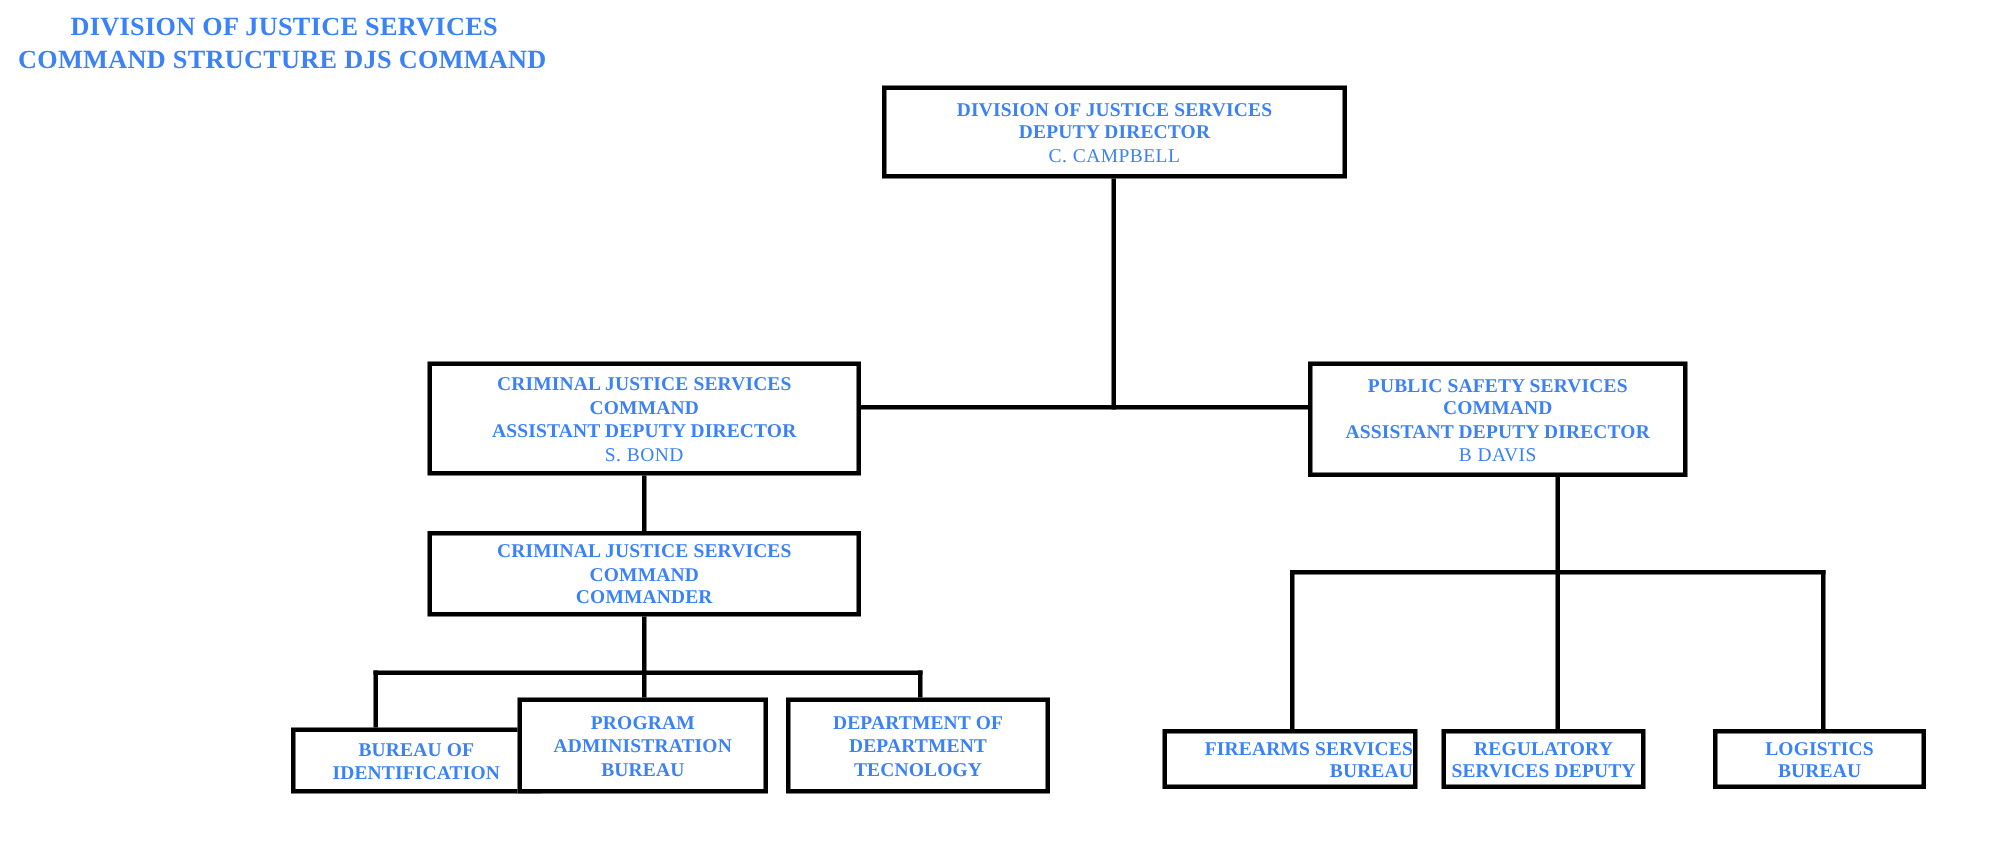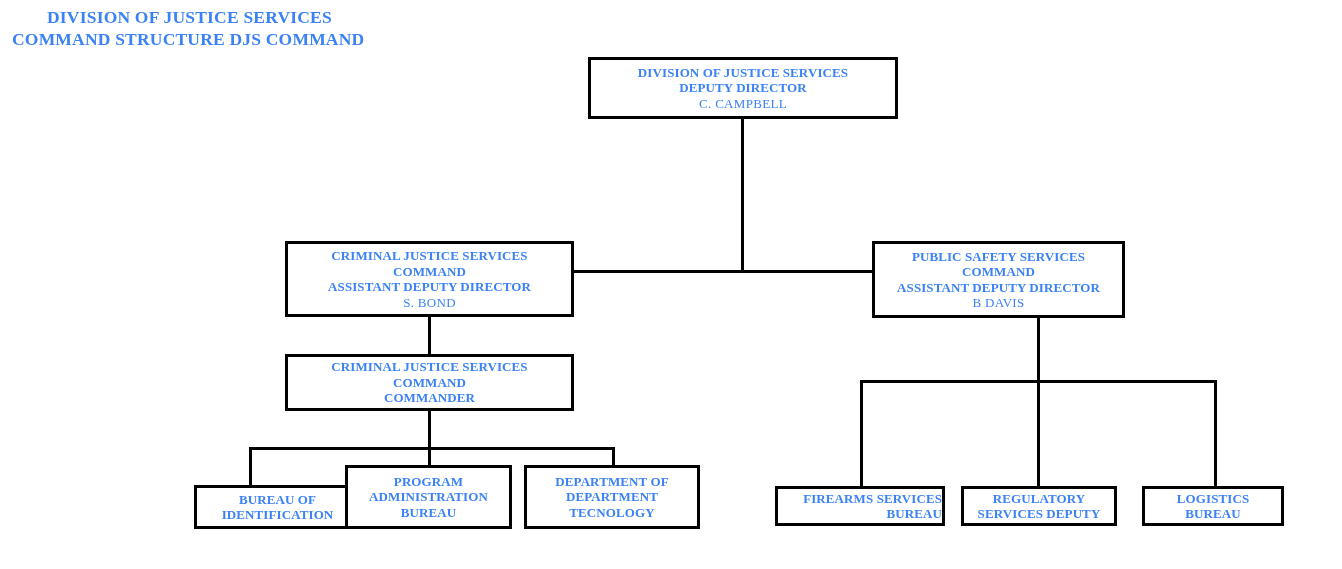--- a/index.html
+++ b/index.html
@@ -137,21 +137,21 @@
     <span class="ln">DEPARTMENT OF</span>
     <span class="ln">DEPARTMENT</span>
     <span class="ln">TECNOLOGY</span>
   </div>
 
   <div class="node" style="left:775px; top:486px; width:170px; height:40px;align-items:flex-end;">
     <span class="ln">FIREARMS SERVICES</span>
     <span class="ln">BUREAU</span>
   </div>
 
-  <div class="node" style="left:961px; top:486px; width:156px; height:40px;">
+  <div class="node" style="left:961px; top:486px; width:136px; height:40px;">
     <span class="ln">REGULATORY</span>
     <span class="ln">SERVICES DEPUTY</span>
   </div>
 
   <div class="node" style="left:1142px; top:486px; width:142px; height:40px;">
     <span class="ln">LOGISTICS</span>
     <span class="ln">BUREAU</span>
   </div>
 
 </div>

